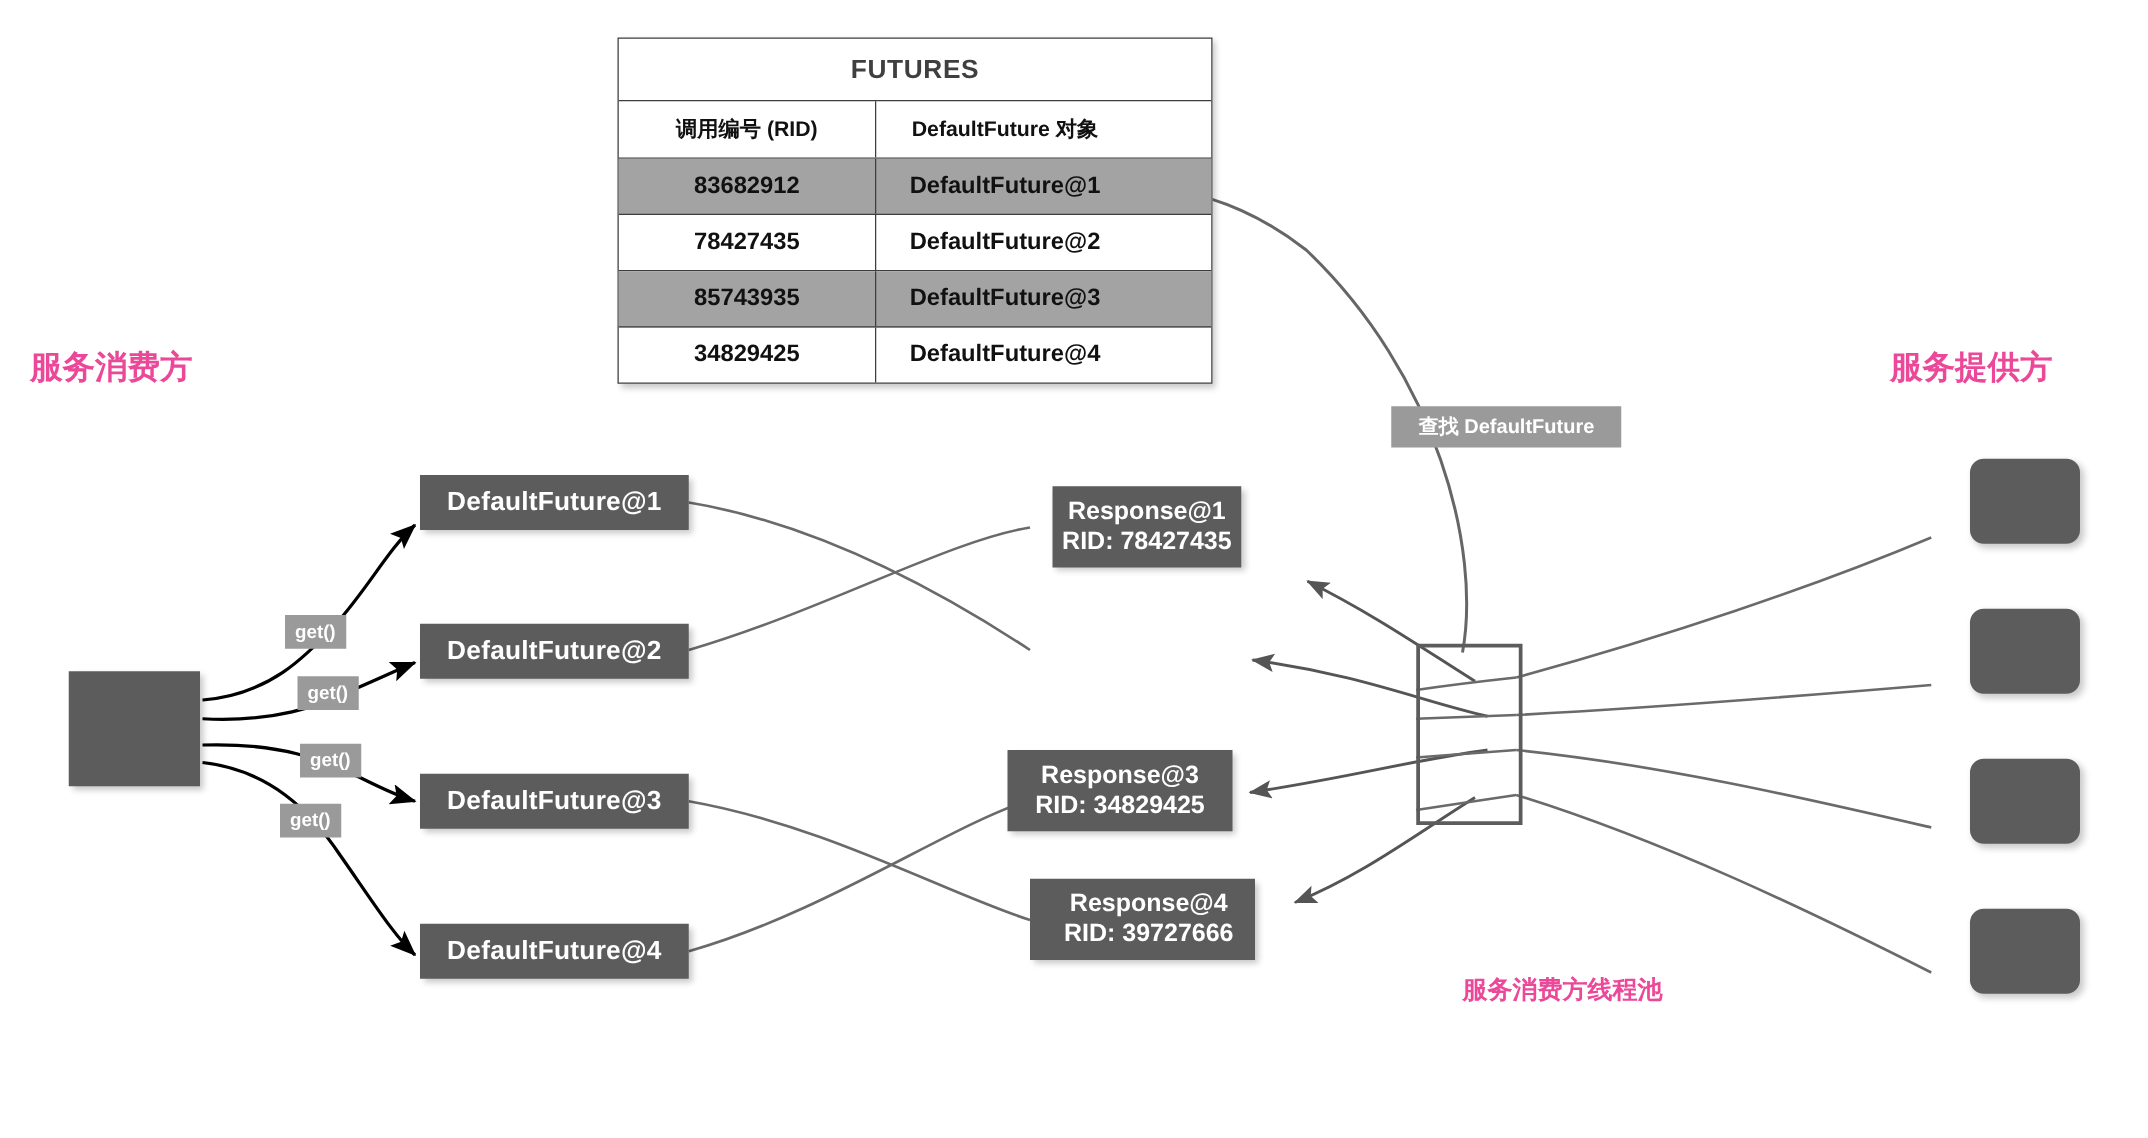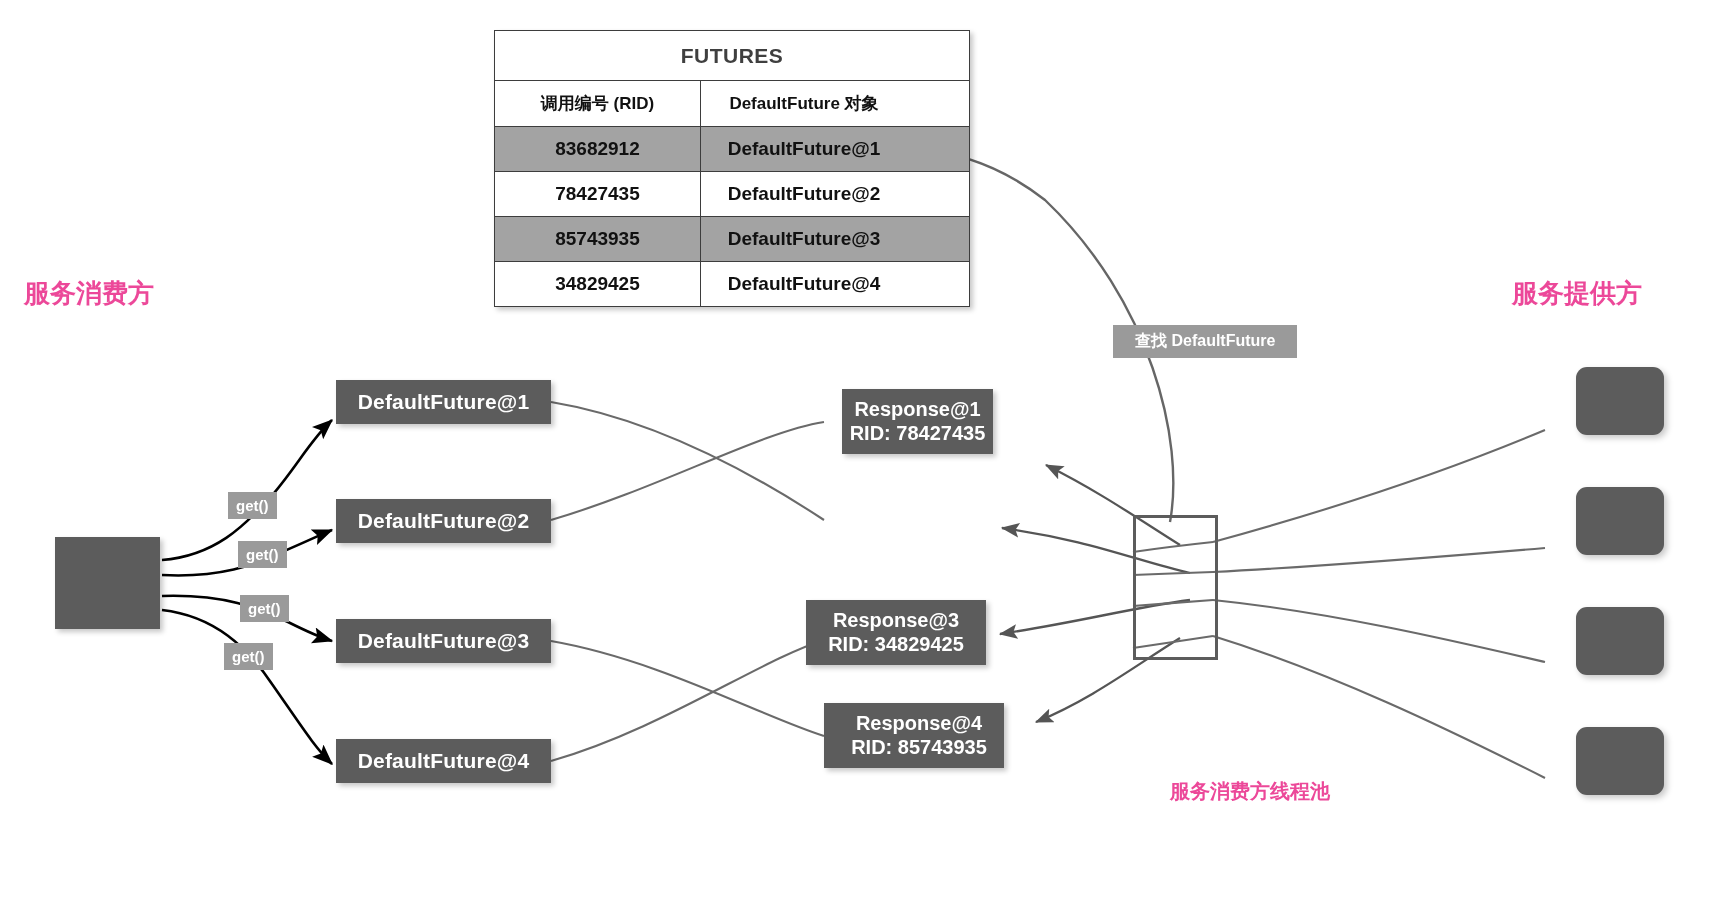--- a/index.html
+++ b/index.html
@@ -242,21 +242,21 @@
   <div class="dark-box resp-box" style="left:824px; top:389px; width:151px; height:65px;margin-left:18px;">
     <div class="l1">Response@1</div>
     <div class="l2">RID: 78427435</div>
   </div>
   <div class="dark-box resp-box" style="left:806px; top:600px; width:180px; height:65px;">
     <div class="l1">Response@3</div>
     <div class="l2">RID: 34829425</div>
   </div>
   <div class="dark-box resp-box" style="left:824px; top:703px; width:180px; height:65px;padding-left:10px;">
     <div class="l1">Response@4</div>
-    <div class="l2">RID: 85743935</div>
+    <div class="l2">RID: 39727666</div>
   </div>
 
   <div class="chip chip-find" style="left:1113px; top:325px;">查找 DefaultFuture</div>
 
   <div class="pool-rect" style="left:1133px; top:570px; width:85px; height:145px;
        transform: translate(0,-55px);"></div>
 
   <div class="provider-box" style="left:1576px; top:367px; width:88px; height:68px;"></div>
   <div class="provider-box" style="left:1576px; top:487px; width:88px; height:68px;"></div>
   <div class="provider-box" style="left:1576px; top:607px; width:88px; height:68px;"></div>

